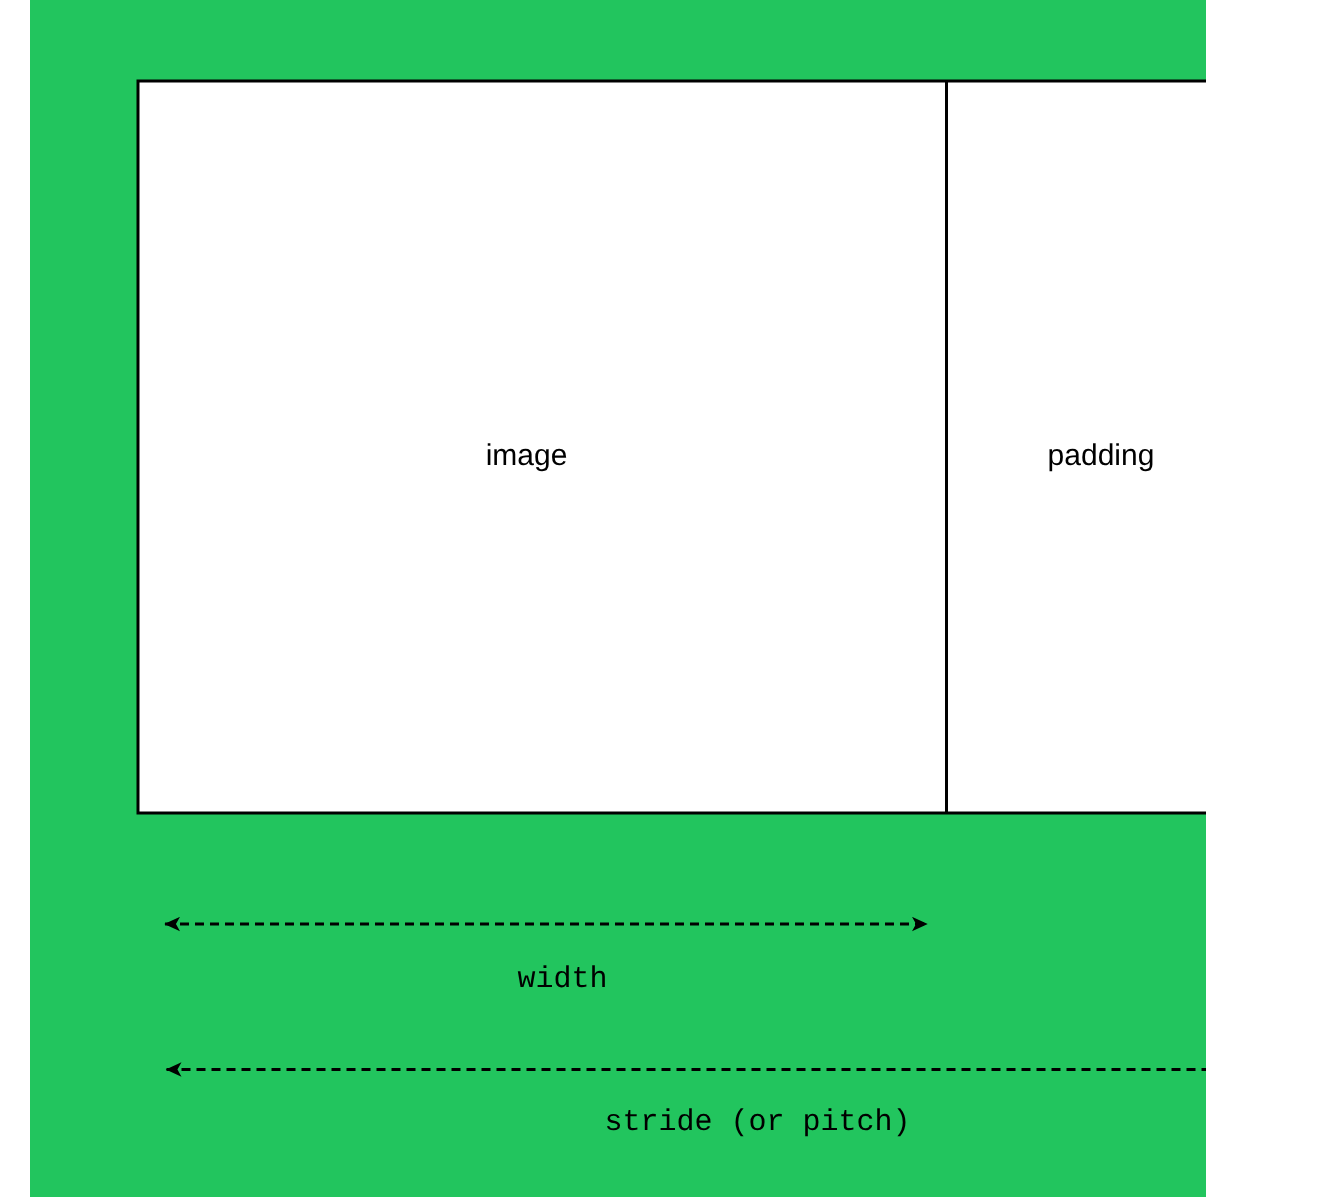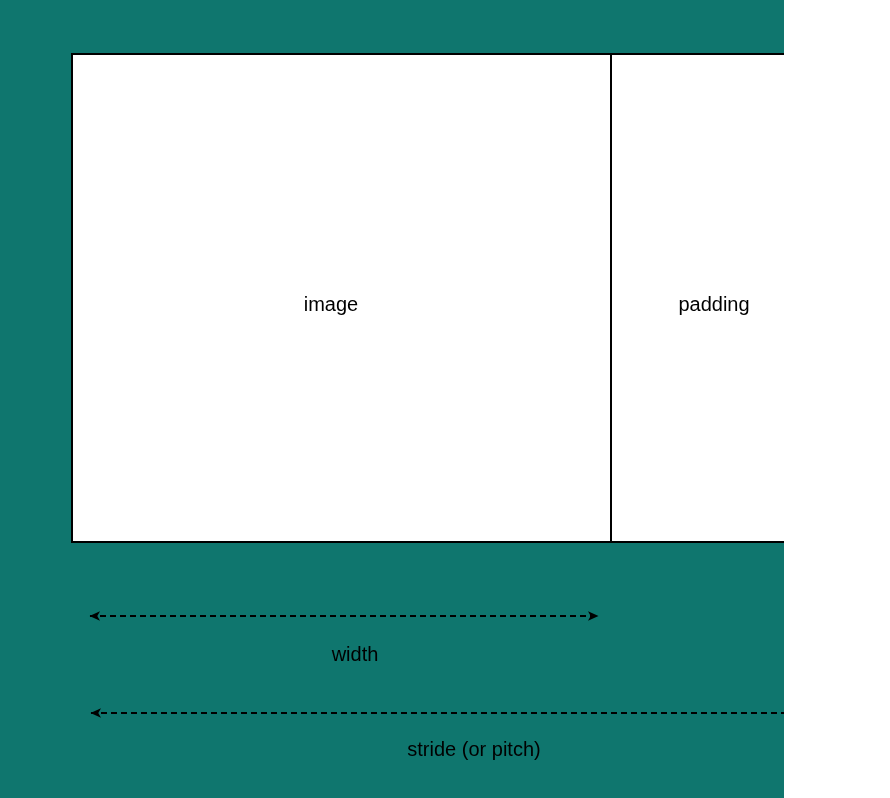--- a/index.html
+++ b/index.html
@@ -8,22 +8,23 @@
     background: #ffffff;
   }
   body {
     font-family: "Liberation Sans", sans-serif;
     -webkit-font-smoothing: antialiased;
   }
   #canvas {
     position: relative;
     width: 784px;
     height: 798px;
-    background: #0f766e;
+    background: #22c55e;
     overflow: hidden;
+    margin-left: 20px;
   }
   #diagram-svg {
     position: absolute;
     left: 0;
     top: 0;
     width: 890px;
     height: 798px;
     display: block;
   }
   .region-label {
@@ -31,21 +32,21 @@
     font-family: "Liberation Sans", sans-serif;
     font-size: 20px;
     color: #000000;
     white-space: nowrap;
     transform: translate(-50%, -50%);
     line-height: 1;
     user-select: none;
   }
   .dim-label {
     position: absolute;
-    font-family: Liberation Sans, sans-serif;
+    font-family: Liberation Mono, monospace;
     font-size: 20px;
     color: #000000;
     white-space: nowrap;
     transform: translate(-50%, -50%);
     line-height: 1;
     user-select: none;
   }
 </style>
 </head>
 <body>
@@ -70,15 +71,15 @@
 
     <line id="stride-arrow" x1="91" y1="713" x2="843" y2="713" stroke="#000000" stroke-width="2" stroke-dasharray="6 4" marker-start="url(#arrow-left)" marker-end="url(#arrow-right)"></line>
   </svg>
 
   <div class="region-label" style="left:331px; top:304px;">image</div>
 
   <div class="region-label" style="left:714px; top:304px;">padding</div>
 
   <div class="dim-label" style="left:355px; top:654px;">width</div>
 
-  <div class="dim-label" style="left:474px; top:749px;">stride (or pitch)</div>
+  <div class="dim-label" style="left:485px; top:749px;">stride (or pitch)</div>
 
 </div>
 
 </body></html>

